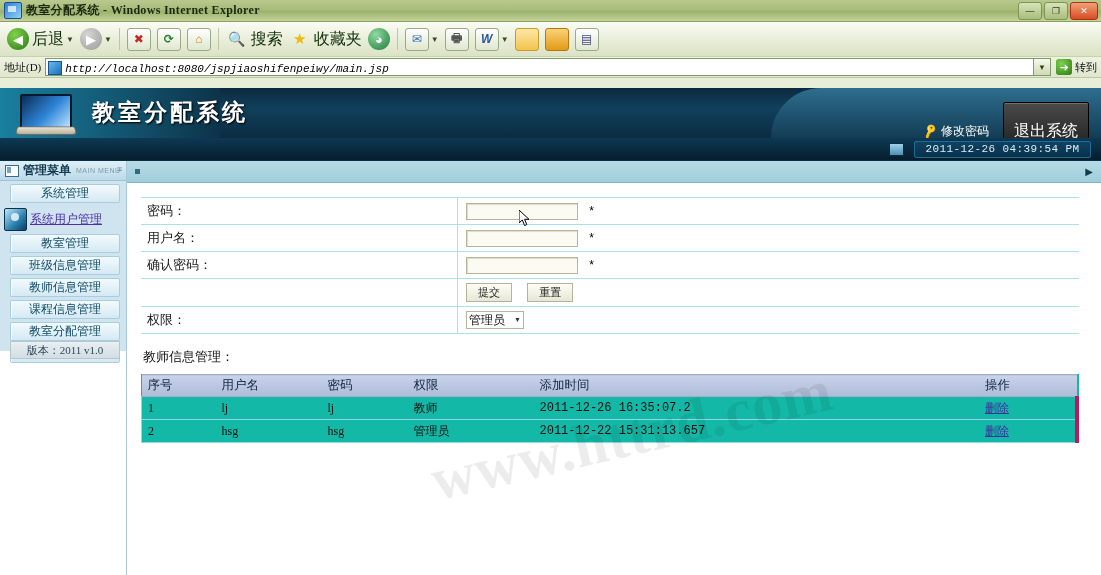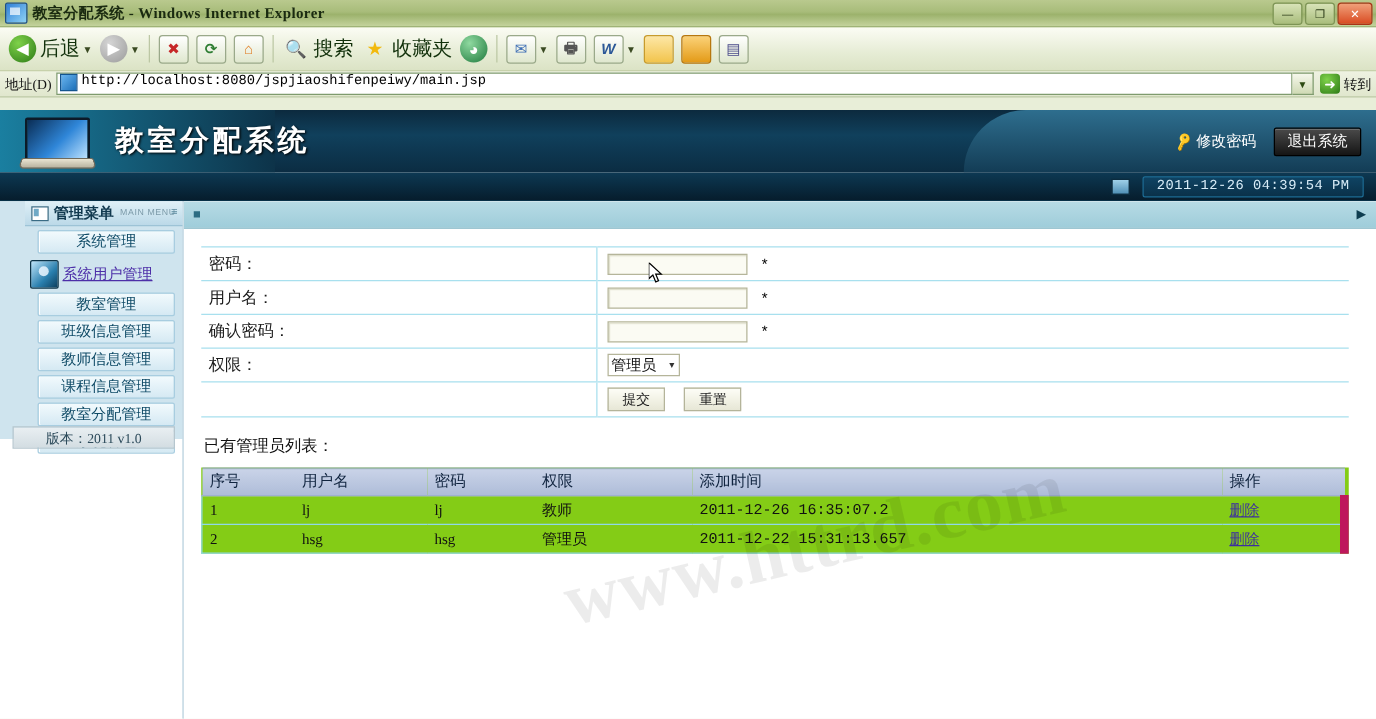--- a/index.html
+++ b/index.html
@@ -65,22 +65,22 @@
       display:flex;align-items:center;justify-content:center;font-size:12px;font-weight:bold;}
   .tb-sep{width:1px;height:22px;background:#bcc7a4;margin:0 4px;}
   .caret{font-size:8px;color:#3a4a22;margin-left:2px;}
   .addressbar{
     height:20px;background:linear-gradient(to bottom,#eef2e2,#e0e7cd);
     border-bottom:1px solid #bcc7a4;display:flex;align-items:center;padding-left:4px;
   }
   .addr-label{font-size:11px;color:#111;margin-right:4px;font-family:"Liberation Serif",serif;}
   .addr-input{
     flex:1;height:16px;background:#fff;border:1px solid #7f9b6e;
-    display:flex;align-items:flex-start;padding-left:2px;
-    font-family:"Liberation Mono","DejaVu Sans Mono",monospace;font-size:11px;color:#000;
+    display:flex;align-items:flex-end;padding-left:2px;
+    font-family:"Liberation Mono","DejaVu Sans Mono",monospace;font-size:11px;color:#000;font-style:italic;
   }
   .addr-favicon{
     width:12px;height:12px;margin-right:3px;flex:none;
     background:linear-gradient(135deg,#6ab6f0,#1d6fb8);border:1px solid #14558f;
   }
   .addr-drop{width:16px;height:16px;border:1px solid #7f9b6e;border-left:none;background:linear-gradient(to bottom,#f6f8ec,#cfdab4);
     display:flex;align-items:center;justify-content:center;font-size:8px;color:#2c4a12;}
   .go-btn{display:flex;align-items:center;margin:0 4px 0 5px;}
   .go-circ{width:16px;height:16px;border-radius:3px;background:radial-gradient(circle at 35% 30%,#7fd24a,#2c7a16);
     color:#fff;font-size:11px;display:flex;align-items:center;justify-content:center;}
@@ -133,21 +133,21 @@
     position:absolute;right:12px;top:14px;display:flex;align-items:center;gap:14px;z-index:4;
   }
   .hdr-link{
     display:flex;align-items:center;font-size:12px;color:#ffffff;
     font-family:"Liberation Serif",serif;
   }
   .key-icon{font-size:11px;margin-right:3px;color:#d7e8f5;transform:rotate(-20deg);}
   .exit-btn{
     background:linear-gradient(to bottom,#4a4a4a,#151515);
     border:1px solid #000;border-radius:2px;
-    padding:2px 10px;color:#fff;font-size:12px;
+    padding:18px 10px;color:#fff;font-size:16px;
     font-family:Liberation Sans, sans-serif;
     box-shadow:inset 0 1px 0 #6e6e6e;
   }
   .statusstrip{
     height:22px;width:1101px;
     background:linear-gradient(to bottom,#0d3953,#061d2d);
     position:relative;display:flex;align-items:center;justify-content:flex-end;
     border-bottom:1px solid #073047;
   }
   .status-ico{
@@ -160,21 +160,20 @@
     border:1px solid #1d6d96;border-radius:2px;
     color:#d8ecf7;font-family:"Liberation Mono","DejaVu Sans Mono",monospace;font-size:11px;
     display:flex;align-items:center;justify-content:center;letter-spacing:.4px;
   }
 
   .body-row{display:flex;height:415px;}
   .sidebar{
     width:126px;flex:none;position:relative;
     background:linear-gradient(to bottom,#cfe4ee 0%,#cfe4ee 190px,#ffffff 190px,#ffffff 100%);
     border-right:1px solid #a9c8d8;
-    padding-left:20px;
   }
   .menu-head{
     height:19px;display:flex;align-items:center;
     background:linear-gradient(to bottom,#dff0f7,#bcd9e8);
     border-bottom:1px solid #9dc3d6;
     padding-left:5px;position:relative;
   }
   .menu-head-ico{
     width:12px;height:10px;border:1px solid #3a6c85;background:#fff;margin-right:4px;flex:none;
     position:relative;
@@ -253,35 +252,35 @@
     min-width:32px;height:17px;border:1px solid #b4b49a;
     background:linear-gradient(to bottom,#fdfdf6,#e7e7d6);
     font-size:11px;color:#222;font-family:"Liberation Serif",serif;
     display:inline-flex;align-items:center;justify-content:center;
     padding:0 6px;margin-right:12px;
   }
 
   .list-title{
     margin:14px 0 8px 2px;font-size:13px;color:#111;font-family:"Liberation Serif",serif;
   }
-  .data-table{width:100%;border-collapse:collapse;background:#84cc16;}
+  .data-table{width:100%;border-collapse:collapse;background:#14b8a6;}
   .data-table th{
     background:linear-gradient(to bottom,#c9d3e8,#aebcd8);
     border:1px solid #9fb0cf;border-left:none;border-right:none;
     text-align:left;font-weight:normal;font-size:12.5px;color:#10243f;
     padding:2px 0 2px 6px;height:17px;font-family:"Liberation Serif",serif;
   }
   .data-table td{
     border-bottom:1px solid #8fd8e8;
     padding:2px 0 2px 6px;height:18px;font-size:12px;color:#111;
     font-family:"Liberation Serif",serif;
   }
   .data-table td.mono{font-family:"Liberation Mono","DejaVu Sans Mono",monospace;font-size:12px;}
   .data-table tr td:first-child{border-left:1px solid #8fd8e8;}
-  .data-table tr td:last-child{border-right:7px solid #be185d;margin-top:43px;}
+  .data-table tr td:last-child{border-right:4px solid #be185d;margin-top:43px;}
   .data-table a{color:#3d2fa0;text-decoration:underline;font-size:12px;}
   .c-no{width:68px;}.c-user{width:100px;}.c-pw{width:80px;}.c-auth{width:120px;}.c-time{width:auto;}.c-op{width:92px;}
 
   .watermark{
     position:absolute;left:300px;top:218px;
     font-family:"Liberation Serif","DejaVu Serif",serif;
     font-size:60px;font-weight:bold;color:#000;
     opacity:.07;transform:rotate(-13deg);
     letter-spacing:1px;pointer-events:none;user-select:none;white-space:nowrap;
   }
@@ -450,39 +449,39 @@
               </td>
             </tr>
             <tr>
               <td class="lbl">确认密码：</td>
               <td class="fld">
                 <span class="txt"></span>
                 <span class="star">*</span>
               </td>
             </tr>
             <tr>
+              <td class="lbl">&nbsp;</td>
+              <td class="fld">
+                <span class="btn">提交</span>
+                <span class="btn">重置</span>
+              </td>
+            </tr>
+            <tr>
               <td class="lbl">权限：</td>
               <td class="fld">
                 <span class="sel">
                   <span>管理员</span>
                   <span class="sel-arrow">▼</span>
                 </span>
               </td>
             </tr>
-            <tr>
-              <td class="lbl">&nbsp;</td>
-              <td class="fld">
-                <span class="btn">提交</span>
-                <span class="btn">重置</span>
-              </td>
-            </tr>
           </tbody>
             </table>
 
-          <div class="list-title">已有管理员列表：</div>
+          <div class="list-title">教师信息管理：</div>
 
           <table class="data-table">
             <thead>
               <tr>
                 <th class="c-no">序号</th>
                 <th class="c-user">用户名</th>
                 <th class="c-pw">密码</th>
                 <th class="c-auth">权限</th>
                 <th class="c-time">添加时间</th>
                 <th class="c-op">操作</th>

